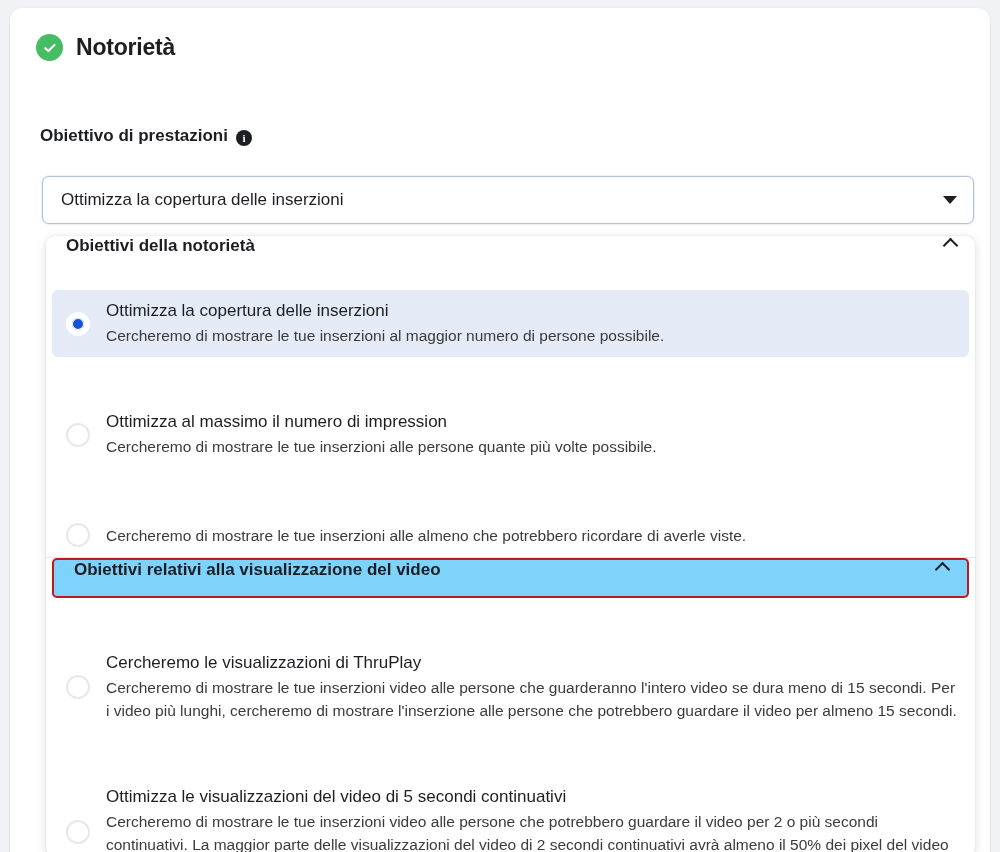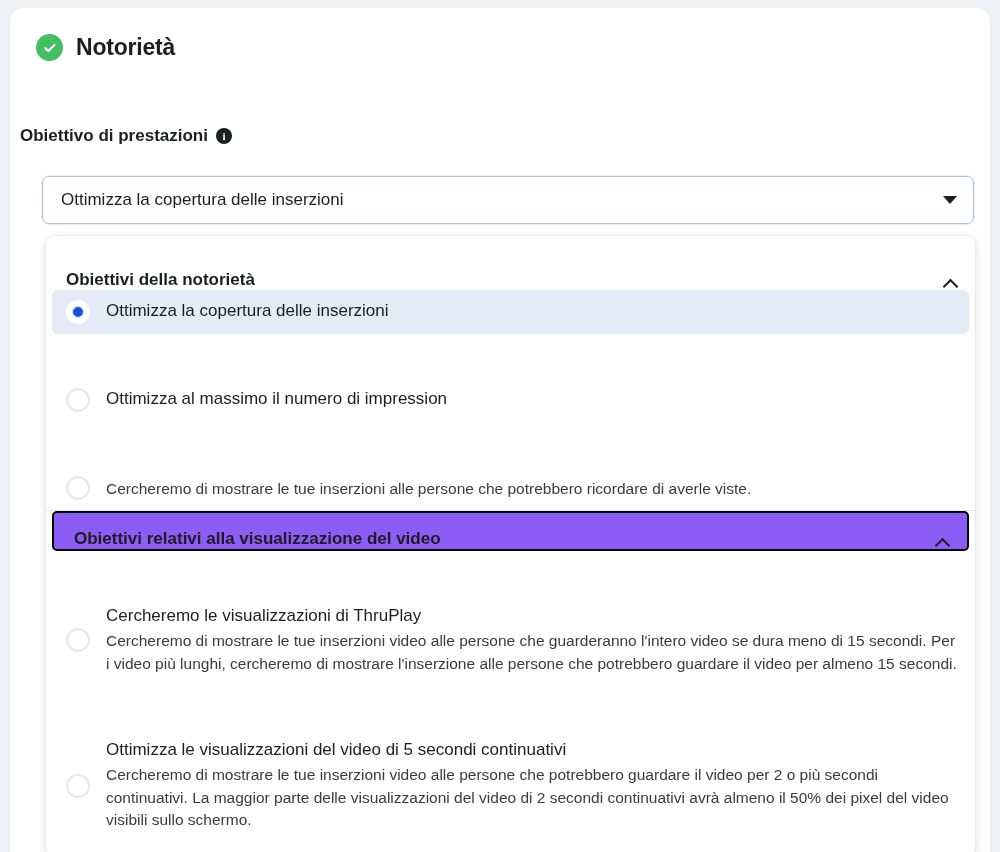--- a/index.html
+++ b/index.html
@@ -56,24 +56,24 @@
   .card-title {
     font-size: 23px;
     font-weight: bold;
     color: #1c1e21;
     letter-spacing: -0.2px;
   }
 
   
   .field-label-row {
     position: absolute;
-    left: 10px;
+    left: 30px;
     top: 118px;
     display: flex;
-    align-items: center;
+    align-items: flex-end;
     gap: 8px;
   }
   .field-label {
     font-size: 17px;
     font-weight: bold;
     color: #1c1e21;
   }
   .info-icon {
     width: 16px;
     height: 16px;
@@ -130,33 +130,33 @@
     background: #ffffff;
     border-radius: 9px;
     box-shadow: 0 2px 10px rgba(0,0,0,0.14), 0 0 1px rgba(0,0,0,0.20);
     box-sizing: border-box;
     overflow: hidden;
   }
 
   
   .group-header {
     display: flex;
-    align-items: flex-end;
+    align-items: flex-start;
     box-sizing: border-box;
     padding: 0 18px 0 20px;
   }
   .group-header.plain {
     height: 54px;
     background: #ffffff;
   }
   .group-header.focused {
     height: 40px;
     margin: 0 6px;
-    background: #8b5cf6;
-    border: 2px solid #000000;
+    background: #7dd3fc;
+    border: 2px solid #b91c1c;
     border-radius: 5px;
   }
   .group-header-title {
     flex: 1;
     font-size: 17px;
     font-weight: bold;
     color: #1c1e21;
   }
   .chevron-up {
     width: 13px;
@@ -260,34 +260,36 @@
 
       <div class="group-header plain">
         <span class="group-header-title">Obiettivi della notorietà</span>
         <span class="chevron-up"></span>
       </div>
 
       <div class="option selected">
         <span class="option-radio on"></span>
         <span class="option-body">
           <span class="option-title">Ottimizza la copertura delle inserzioni</span>
+          <div class="option-desc">Cercheremo di mostrare le tue inserzioni al maggior numero di persone possibile.</div>
         </span>
       </div>
 
       <div class="option">
         <span class="option-radio off"></span>
         <span class="option-body">
           <span class="option-title">Ottimizza al massimo il numero di impression</span>
+          <div class="option-desc">Cercheremo di mostrare le tue inserzioni alle persone quante più volte possibile.</div>
         </span>
       </div>
 
       <div class="option">
         <span class="option-radio off"></span>
         <span class="option-body">
-          <div class="option-desc">Cercheremo di mostrare le tue inserzioni alle persone che potrebbero ricordare di averle viste.</div>
+          <div class="option-desc">Cercheremo di mostrare le tue inserzioni alle almeno che potrebbero ricordare di averle viste.</div>
         </span>
       </div>
 
       <div class="divider"></div>
 
       <div class="group-header focused">
         <span class="group-header-title">Obiettivi relativi alla visualizzazione del video</span>
         <span class="chevron-up"></span>
       </div>
 

